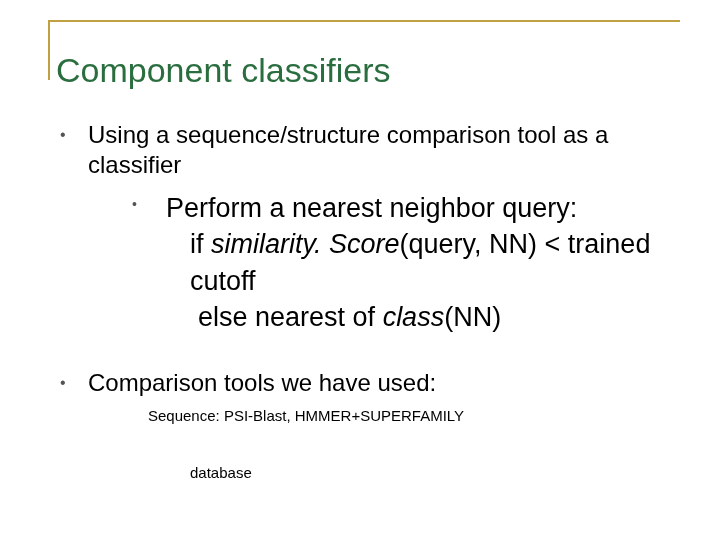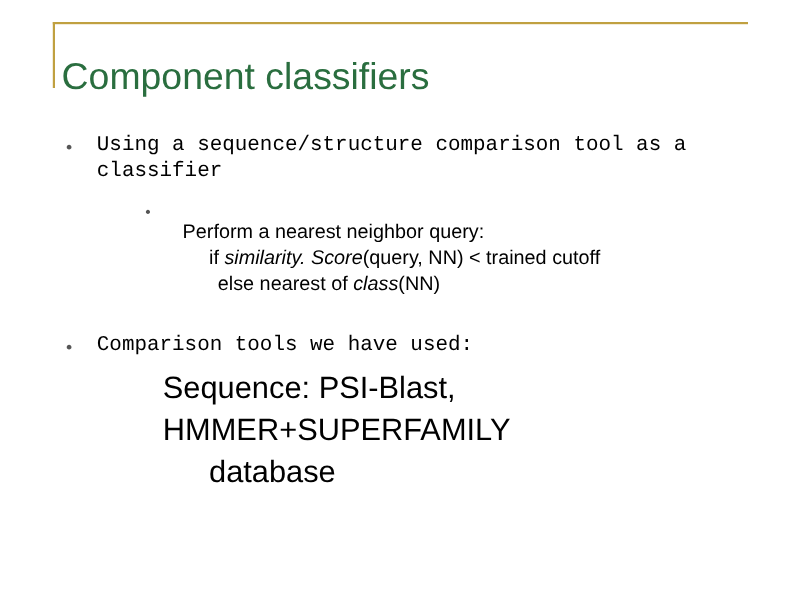--- a/index.html
+++ b/index.html
@@ -45,52 +45,50 @@
   }
   .lvl1 .dot {
     width: 28px;
     flex: 0 0 28px;
     font-size: 16px;
     color: #555;
     text-align: left;
     padding-top: 6px;
   }
   .lvl1 .txt {
-    font-size: 19px;
+    font-size: 24px;
     line-height: 1.25;
-    font-family: Liberation Mono, monospace;
   }
   .lvl2 {
     display: flex;
     margin: 10px 0 10px 72px;
   }
   .lvl2 .dot {
     width: 34px;
     flex: 0 0 34px;
     font-size: 14px;
     color: #555;
     padding-top: 6px;
   }
   .lvl2 .block {
-    font-size: 18px;
+    font-size: 27px;
     line-height: 1.35;
-    margin-top: 20px;
   }
   .lvl2 .line { display: block; }
   .indent1 { padding-left: 24px; }
   .indent2 { padding-left: 32px; }
   .italic { font-style: italic; text-align: right; }
   .gap { height: 22px; }
   .sub-block {
     margin-left: 88px;
-    font-size: 28px;
+    font-size: 15px;
     line-height: 1.35;
   }
   .sub-block .line { display: block; }
-  .sub-block .hang { padding-left: 42px; }
+  .sub-block .hang { padding-left: 42px; margin-top: 37px; }
 </style>
 </head>
 <body>
 
 <div class="title-wrap">
   <div class="title-rule-top"></div>
   <div class="title-rule-left"></div>
   <h1 class="title">Component classifiers</h1>
 </div>
 

